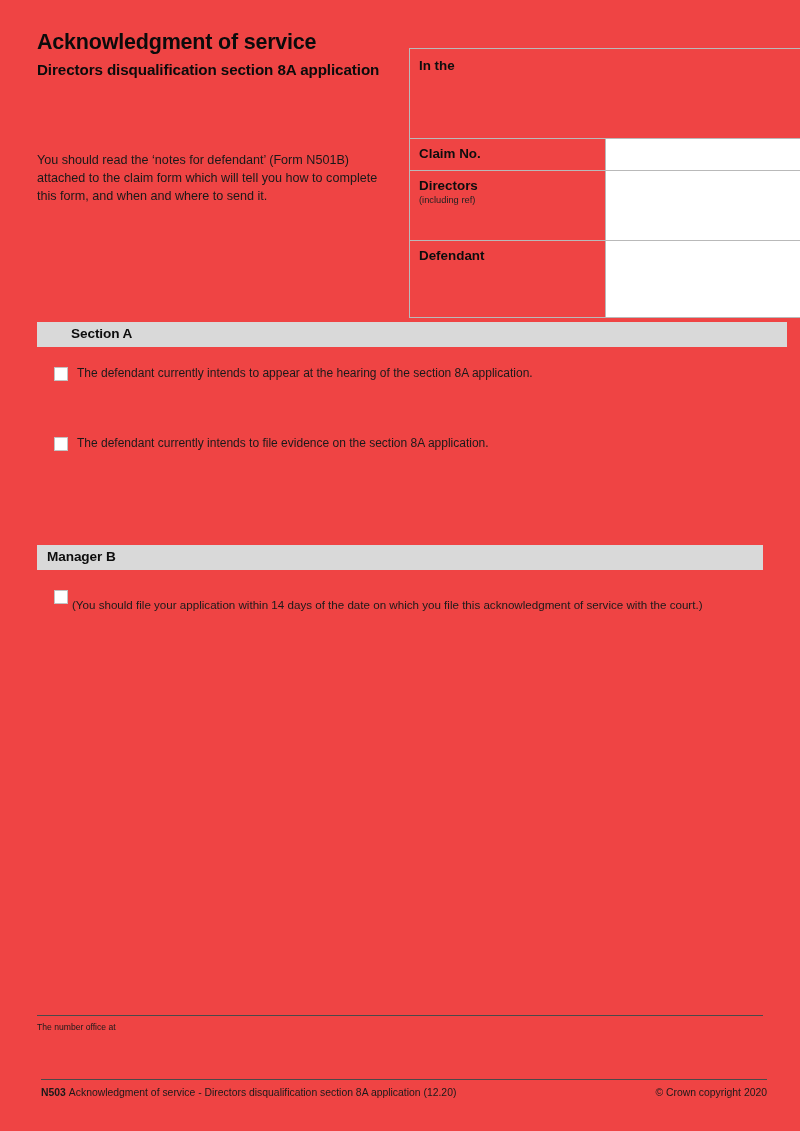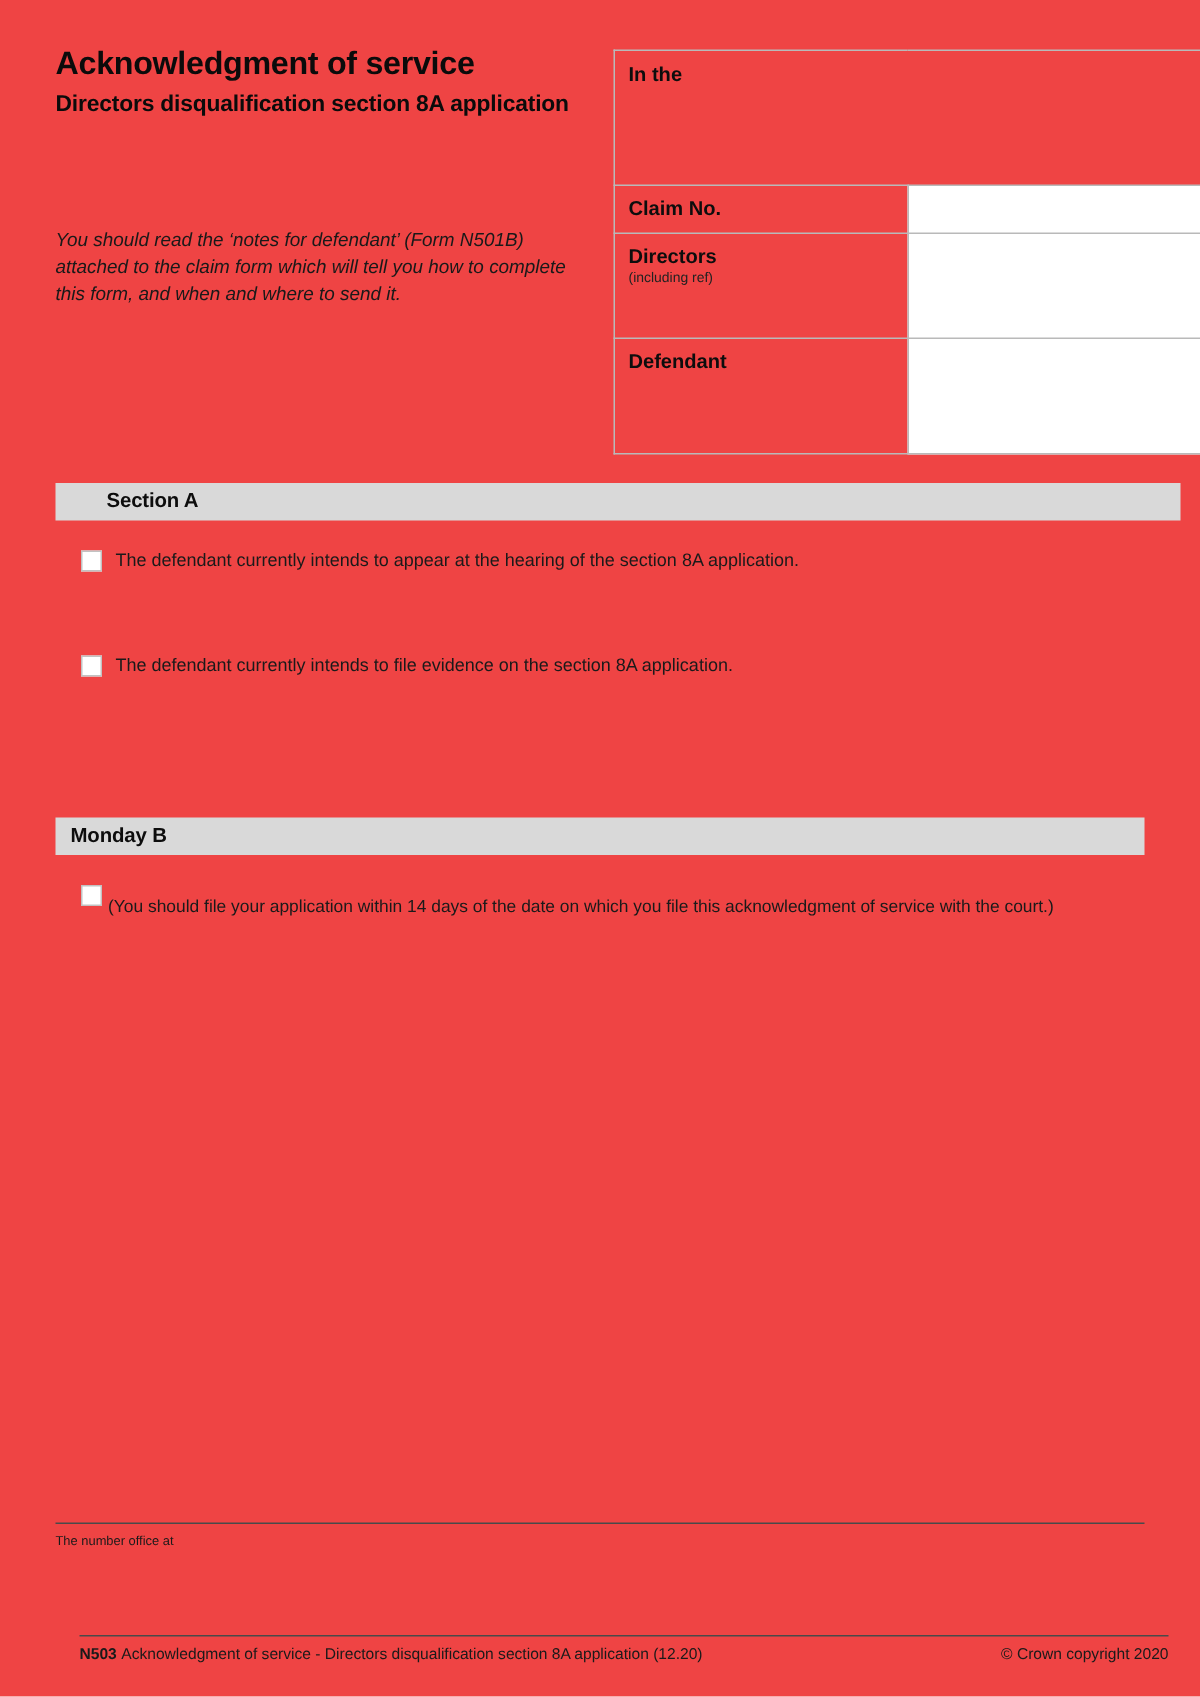--- a/index.html
+++ b/index.html
@@ -67,28 +67,27 @@
 
   .intro-text {
     margin: 0;
     position: absolute;
     top: 122px;
     left: 0;
     width: 350px;
     font-size: 12.6px;
     line-height: 1.42;
     color: #191919;
-    font-style: italic;
   }
 
   
   .court-table {
     position: absolute;
     left: 372px;
-    top: 3px;
+    top: 18px;
     width: 392px;
     border-collapse: collapse;
     table-layout: fixed;
   }
   .court-table td {
     border: 1px solid #b9b9b9;
     vertical-align: top;
     padding: 7px 9px 6px 9px;
   }
   .court-table .label-cell {
@@ -199,24 +198,23 @@
     position: absolute;
     top: 51px;
     left: 0;
     width: 726px;
     font-size: 8.6px;
     color: #1a1a1a;
     line-height: 1.3;
   }
   .footer-bottom {
     position: absolute;
-    left: 16px;
+    left: 4px;
     top: 1079px;
     width: 726px;
-    margin-top: 11px;
   }
   .footer-meta {
     display: flex;
     justify-content: space-between;
     align-items: baseline;
     padding-top: 7px;
     font-size: 10.4px;
     color: #1a1a1a;
   }
   .footer-meta .form-code {
@@ -275,21 +273,21 @@
       <span class="checkbox"></span>
       <span class="check-label">The defendant currently intends to appear at the hearing of the section 8A application.</span>
     </div>
 
     <div class="check-row" id="check-a2">
       <span class="checkbox"></span>
       <span class="check-label">The defendant currently intends to file evidence on the section 8A application.</span>
     </div>
 
     <div class="section-bar" id="section-b-bar">
-      <span>Monday B</span>
+      <span>Manager B</span>
     </div>
 
     <div class="check-row" id="check-b1">
       <span class="checkbox"></span>
       <span class="check-note">(You should file your application within 14 days of the date on which you file this acknowledgment of service with the court.)</span>
     </div>
 
     <div class="footer">
       <div class="rule"></div>
       <div class="court-office-line">

